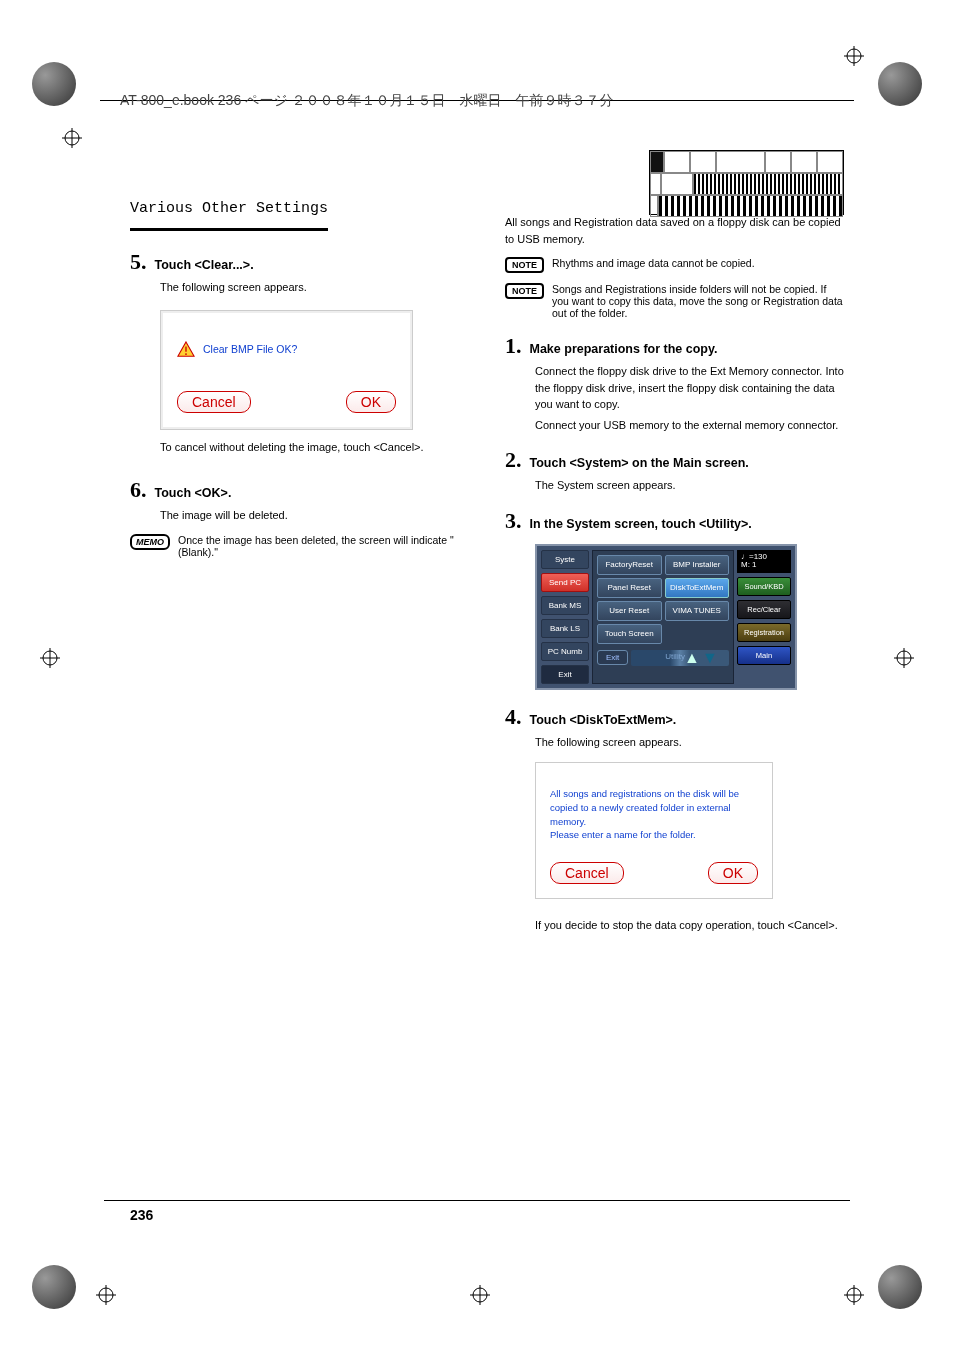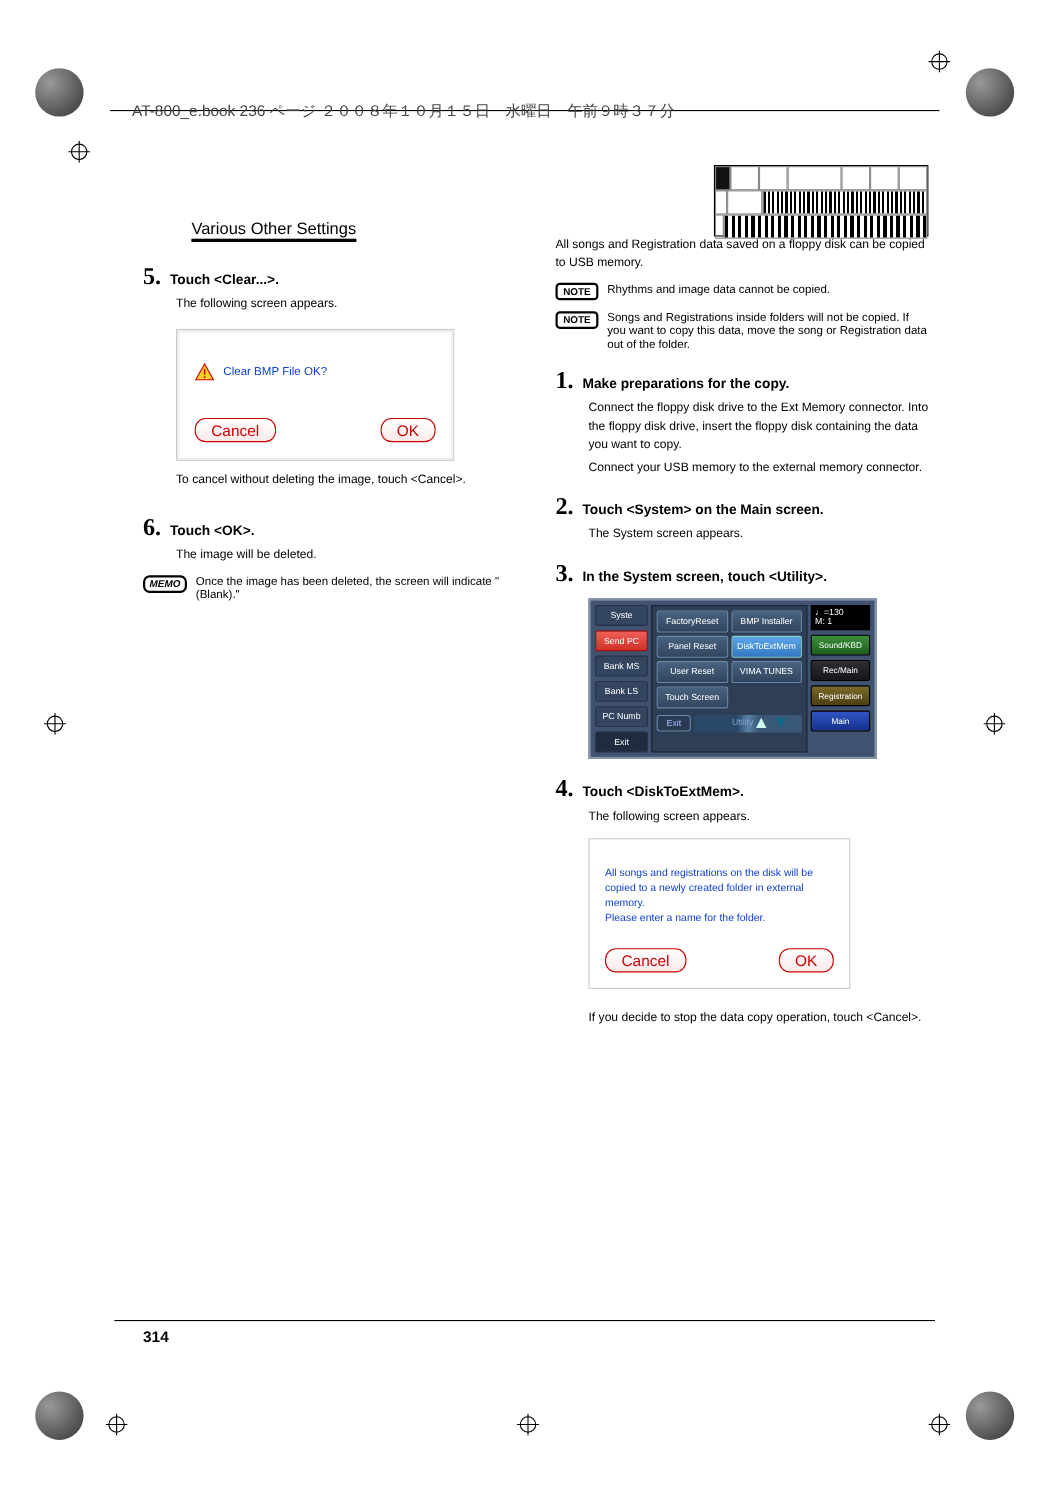--- a/index.html
+++ b/index.html
@@ -70,27 +70,26 @@
     position: absolute;
     top: 200px;
     left: 130px;
     right: 110px;
     display: flex;
     gap: 36px;
   }
   .col { flex: 1; }
   .section-title {
     font-size: 15px;
-    font-family: Liberation Sans, sans-serif;
+    font-family: Liberation Mono, monospace;
     font-weight: normal;
     margin-bottom: 18px;
     border-bottom: 3px solid #000;
-    padding-bottom: 0;
+    padding-bottom: 11px;
     width: fit-content;
-    margin-left: 44px;
   }
   .step-line { display: flex; align-items: baseline; margin-top: 14px; gap: 8px; }
   .step-num {
     font-size: 22px;
     font-weight: bold;
     font-family: Georgia, serif;
   }
   .step-title { font-size: 12.5px; font-weight: bold; }
   .step-body {
     font-size: 11px;
@@ -475,21 +474,21 @@
               <span class="arrow ar-r">▼</span>
             </div>
           </div>
         </div>
         <div class="sys-right">
           <div class="sys-right-top">
             <div>♩=130</div>
             <div>M:    1</div>
           </div>
           <div class="sys-rbtn rb-green">Sound/KBD</div>
-          <div class="sys-rbtn rb-dark">Rec/Main</div>
+          <div class="sys-rbtn rb-dark">Rec/Clear</div>
           <div class="sys-rbtn rb-olive">Registration</div>
           <div class="sys-rbtn rb-blue">Main</div>
         </div>
       </div>
 
       <div class="step-line">
         <span class="step-num">4.</span>
         <span class="step-title">Touch &lt;DiskToExtMem&gt;.</span>
       </div>
       <div class="step-body">The following screen appears.</div>
@@ -501,14 +500,14 @@
           <span class="pill-btn">Cancel</span>
           <span class="pill-btn">OK</span>
         </div>
       </div>
 
       <div class="step-body" style="margin-top:18px;">If you decide to stop the data copy operation, touch &lt;Cancel&gt;.</div>
     </div>
   </div>
 
   <div class="footer-rule"></div>
-  <div class="page-num">314</div>
+  <div class="page-num">236</div>
 </div>
 
 </body></html>

